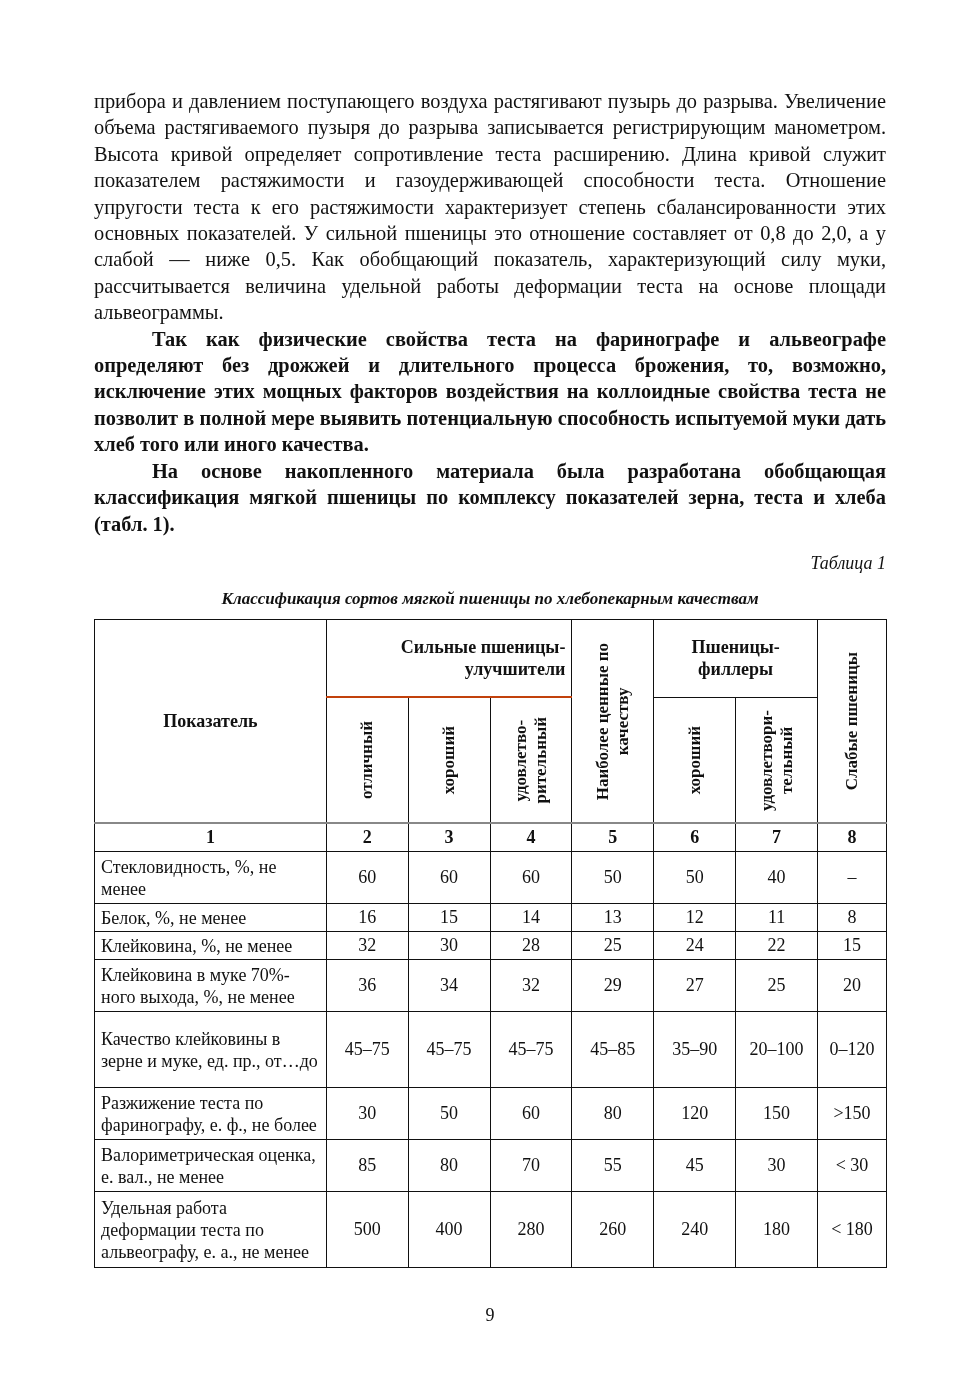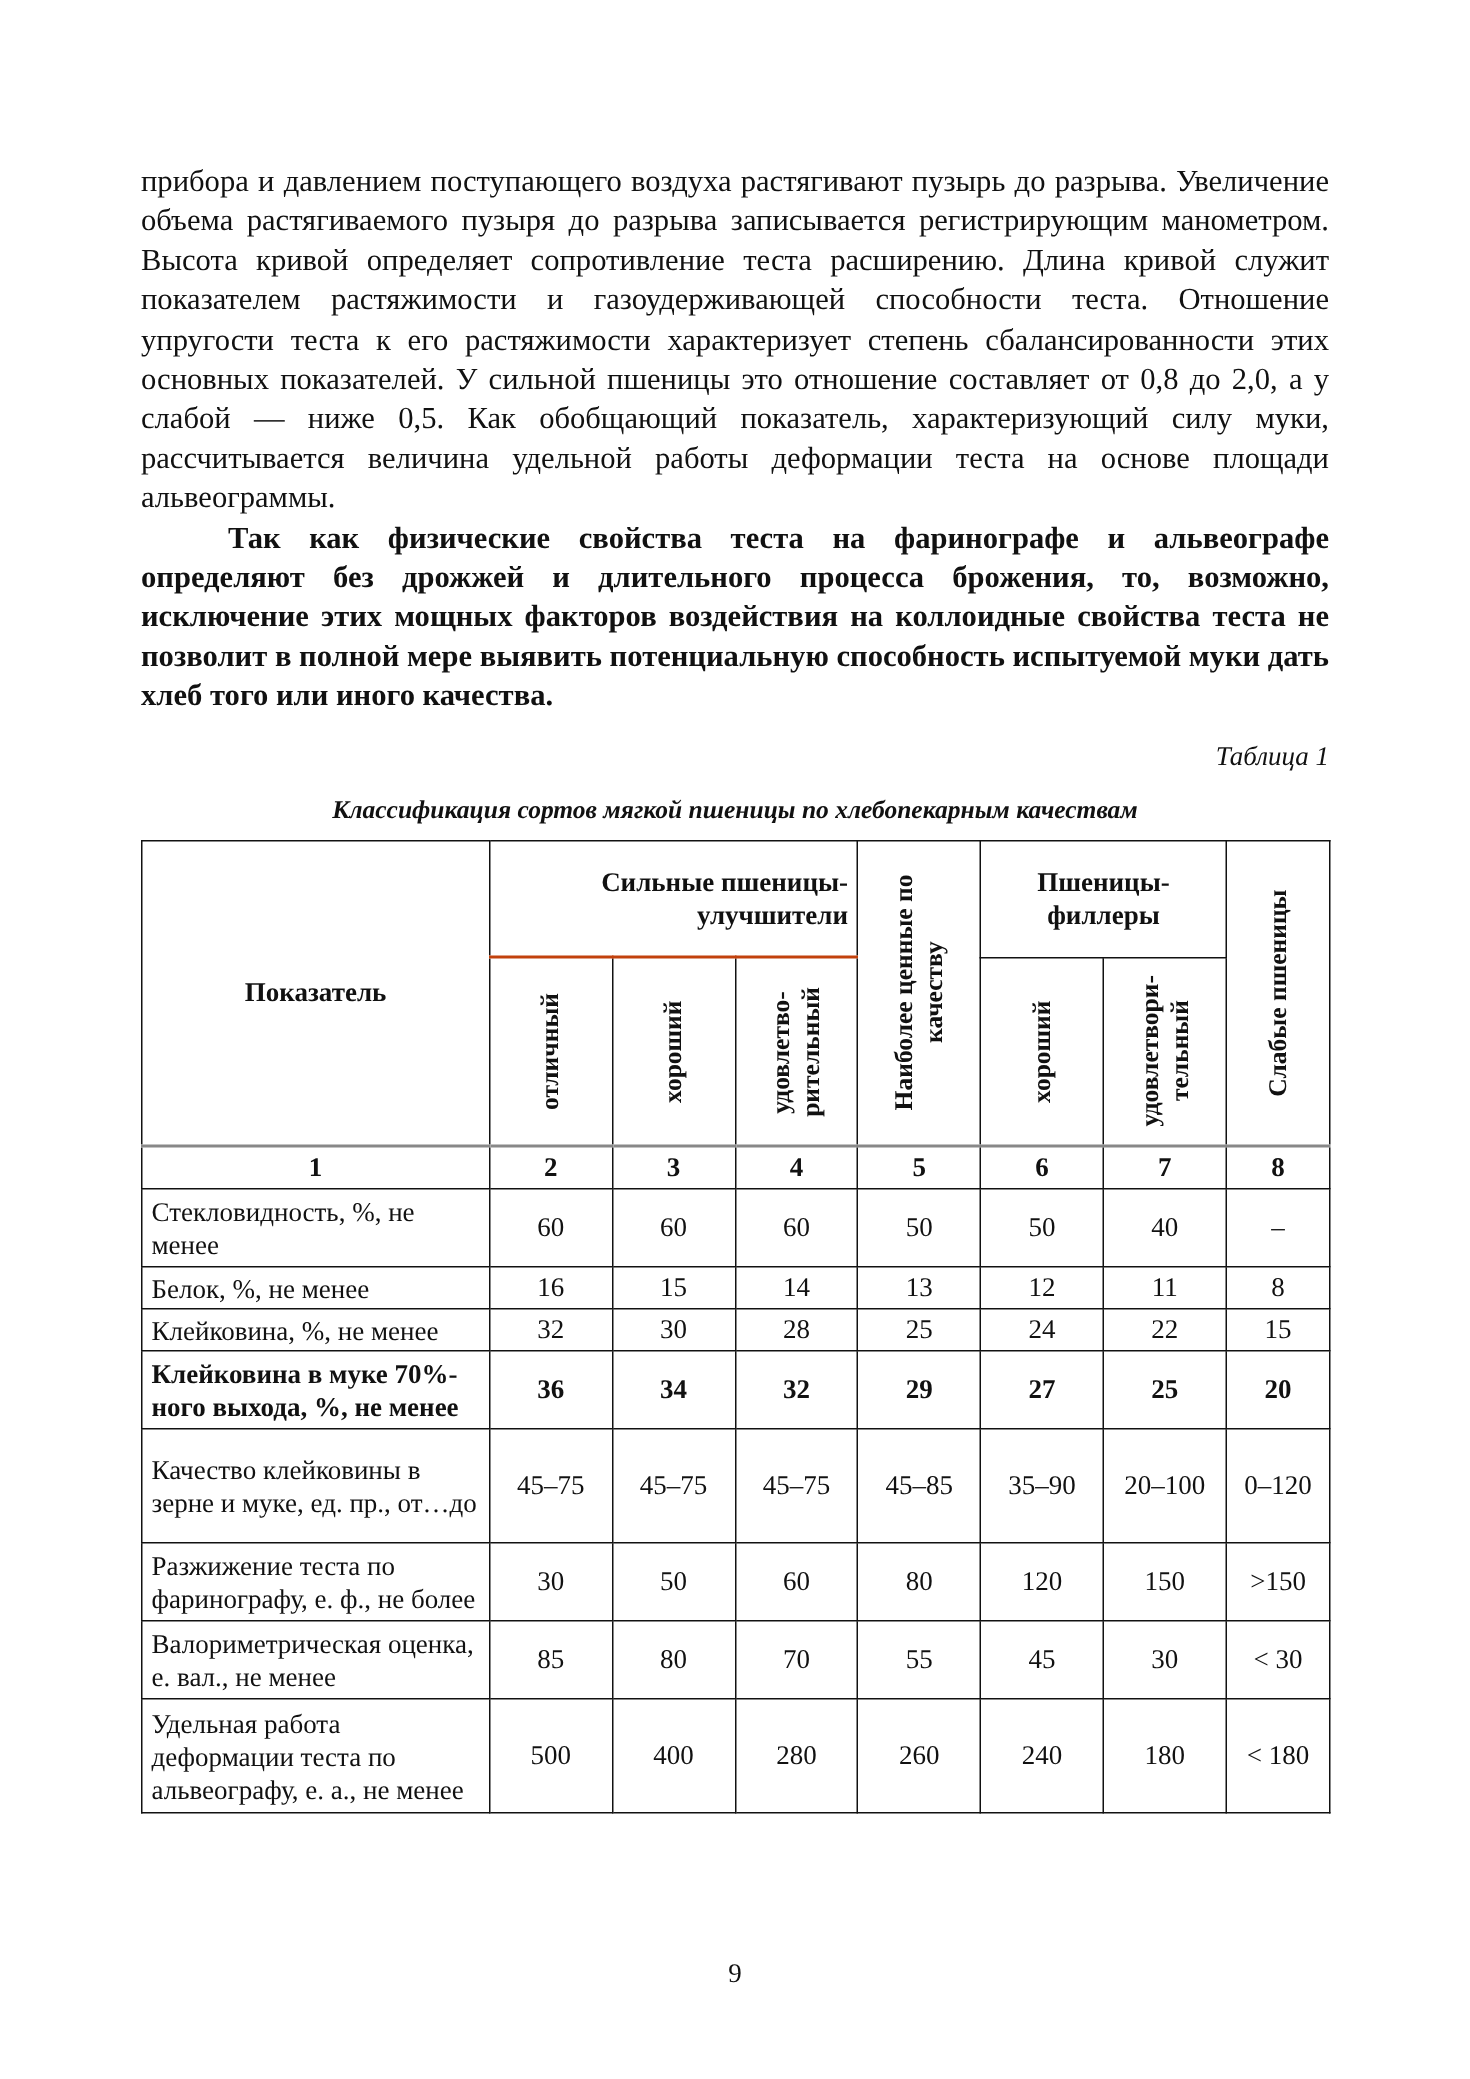--- a/index.html
+++ b/index.html
@@ -1,17 +1,17 @@
 <!DOCTYPE html>
 <html><head>
 <meta charset="utf-8">
 <style>
   html, body { margin: 0; padding: 0; background: #ffffff; }
   body { width: 980px; height: 1386px; position: relative; font-family: "Liberation Serif", serif; color: #111; overflow: hidden; }
-  .page { position: absolute; left: 94px; top: 108px; width: 792px; }
+  .page { position: absolute; left: 94px; top: 88px; width: 792px; }
   .para { font-size: 20.4px; line-height: 26.4px; text-align: justify; margin: 0; }
   .para.indent { text-indent: 58px; font-weight: bold; }
   .table-label { font-style: italic; text-align: right; font-size: 18px; margin-top: 16px; height: 24px; }
   .table-title { font-weight: bold; text-align: center; font-size: 17px; margin-top: 12px; height: 24px; font-style: italic; }
   table { border-collapse: collapse; width: 793px; margin-top: 6px; font-size: 18px; }
   td, th { border: 1px solid #111; padding: 0 6px; vertical-align: middle; }
   th { font-weight: bold; }
   .vert { writing-mode: vertical-rl; transform: rotate(180deg); white-space: pre-line; text-align: center; margin: 0 auto; font-weight: bold; font-size: 17px; line-height: 20px; }
   .num-row td { font-weight: bold; text-align: center; height: 27px; border-top: 2px solid #888; }
   .vcell { text-align: center; padding: 6px 2px; }
@@ -19,20 +19,21 @@
   td.val { text-align: center; }
   .page-num { position: absolute; top: 1305px; left: 0; width: 980px; text-align: center; font-size: 18px; }
   .grp { text-align: center; line-height: 22px; font-size: 18px; }
 </style>
 </head>
 <body>
 
 <div class="page">
   <p class="para">прибора и давлением поступающего воздуха растягивают пузырь до разрыва. Увеличение объема растягиваемого пузыря до разрыва записывается регистрирующим манометром. Высота кривой определяет сопротивление теста расширению. Длина кривой служит показателем растяжимости и газоудерживающей способности теста. Отношение упругости теста к его растяжимости характеризует степень сбалансированности этих основных показателей. У сильной пшеницы это отношение составляет от 0,8 до 2,0, а у слабой — ниже 0,5. Как обобщающий показатель, характеризующий силу муки, рассчитывается величина удельной работы деформации теста на основе площади альвеограммы.</p>
   <p class="para indent">Так как физические свойства теста на фаринографе и альвеографе определяют без дрожжей и длительного процесса брожения, то, возможно, исключение этих мощных факторов воздействия на коллоидные свойства теста не позволит в полной мере выявить потенциальную способность испытуемой муки дать хлеб того или иного качества.</p>
+  <p class="para indent">На основе накопленного материала была разработана обобщающая классификация мягкой пшеницы по комплексу показателей зерна, теста и хлеба (табл. 1).</p>
 
   <div class="table-label">Таблица 1</div>
   <div class="table-title">Классификация сортов мягкой пшеницы по хлебопекарным качествам</div>
 
   <table>
     <colgroup>
       <col style="width:232px">
         <col style="width:82px">
         <col style="width:82px">
         <col style="width:82px">
@@ -108,21 +109,21 @@
         <tr style="height: 28px; padding-left: 24px;">
           <td class="lbl">Клейковина, %, не менее</td>
           <td class="val">32</td>
           <td class="val">30</td>
           <td class="val">28</td>
           <td class="val">25</td>
           <td class="val">24</td>
           <td class="val">22</td>
           <td class="val">15</td>
         </tr>
-        <tr style="height: 52px; font-weight: bold;">
+        <tr style="height: 52px;">
           <td class="lbl">Клейковина в муке 70%-ного выхода, %, не менее</td>
           <td class="val">36</td>
           <td class="val">34</td>
           <td class="val">32</td>
           <td class="val">29</td>
           <td class="val">27</td>
           <td class="val">25</td>
           <td class="val">20</td>
         </tr>
         <tr style="height: 76px;">

